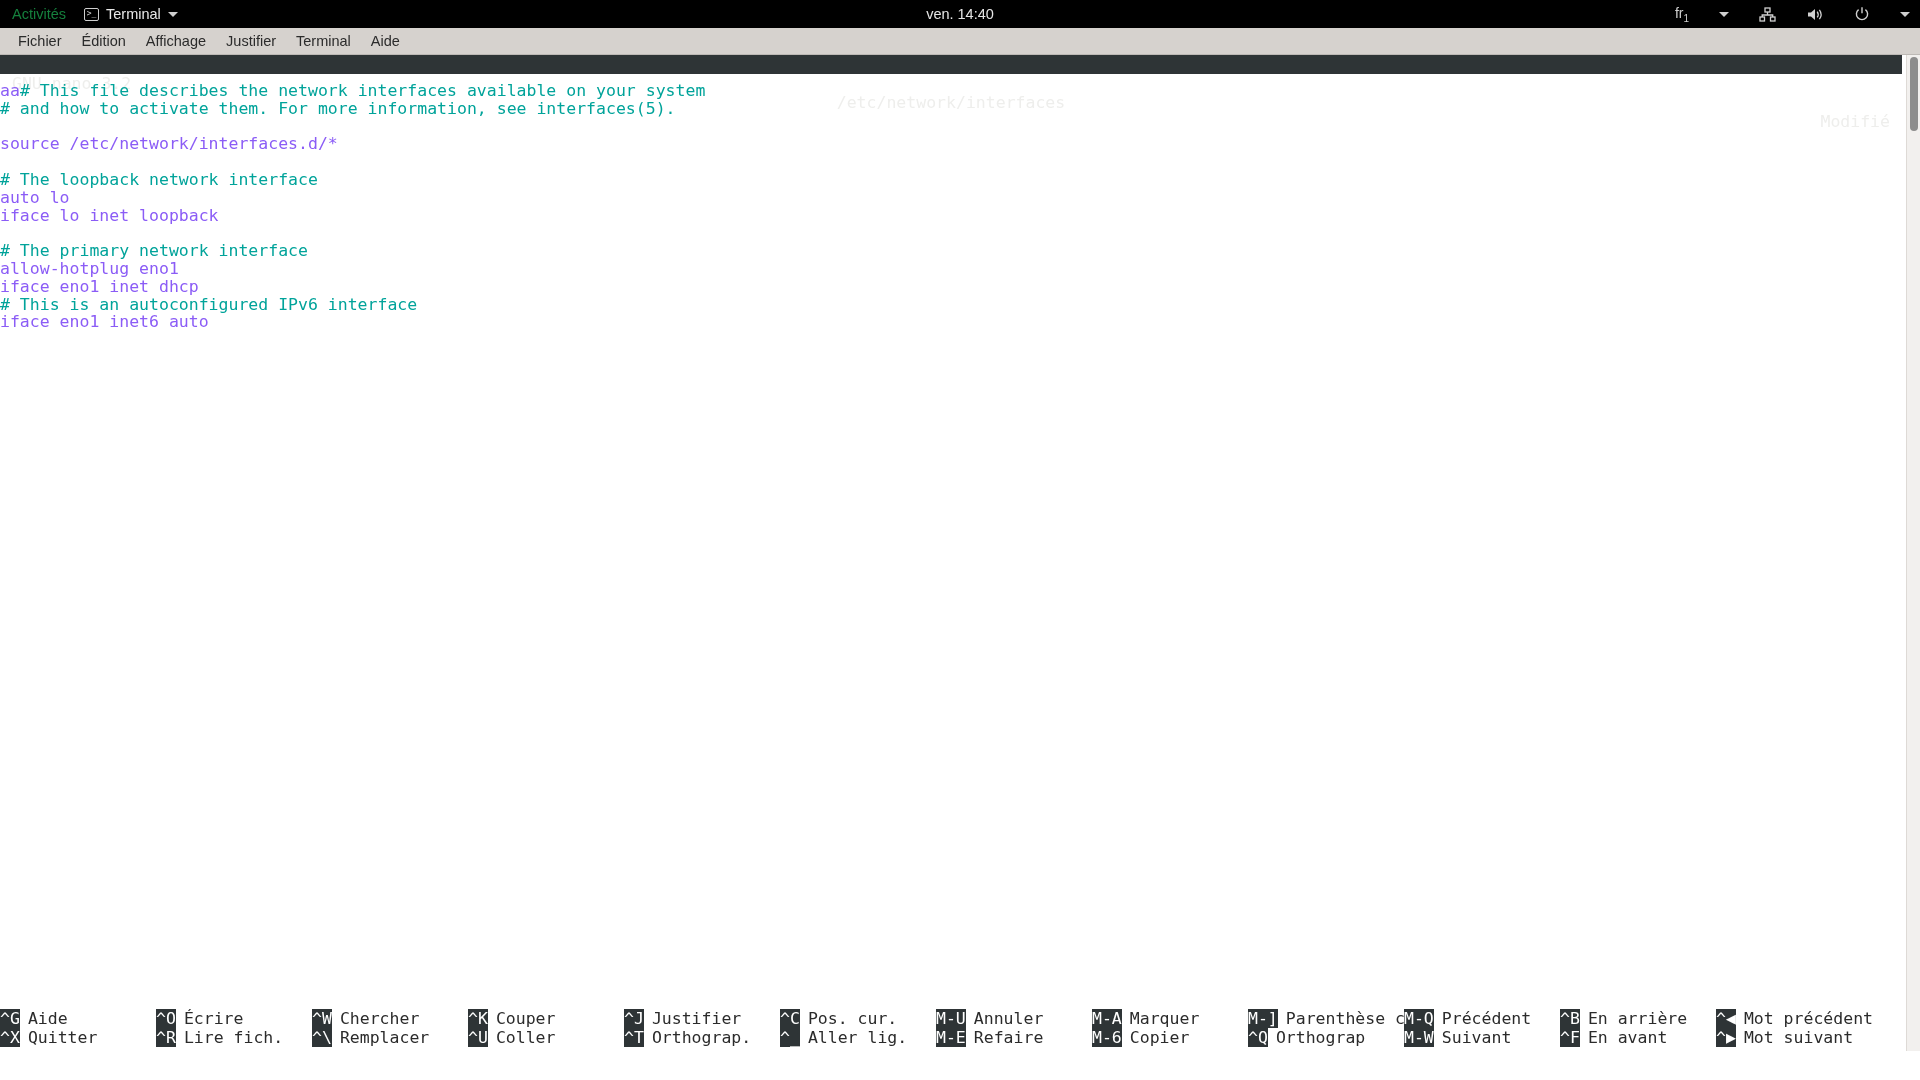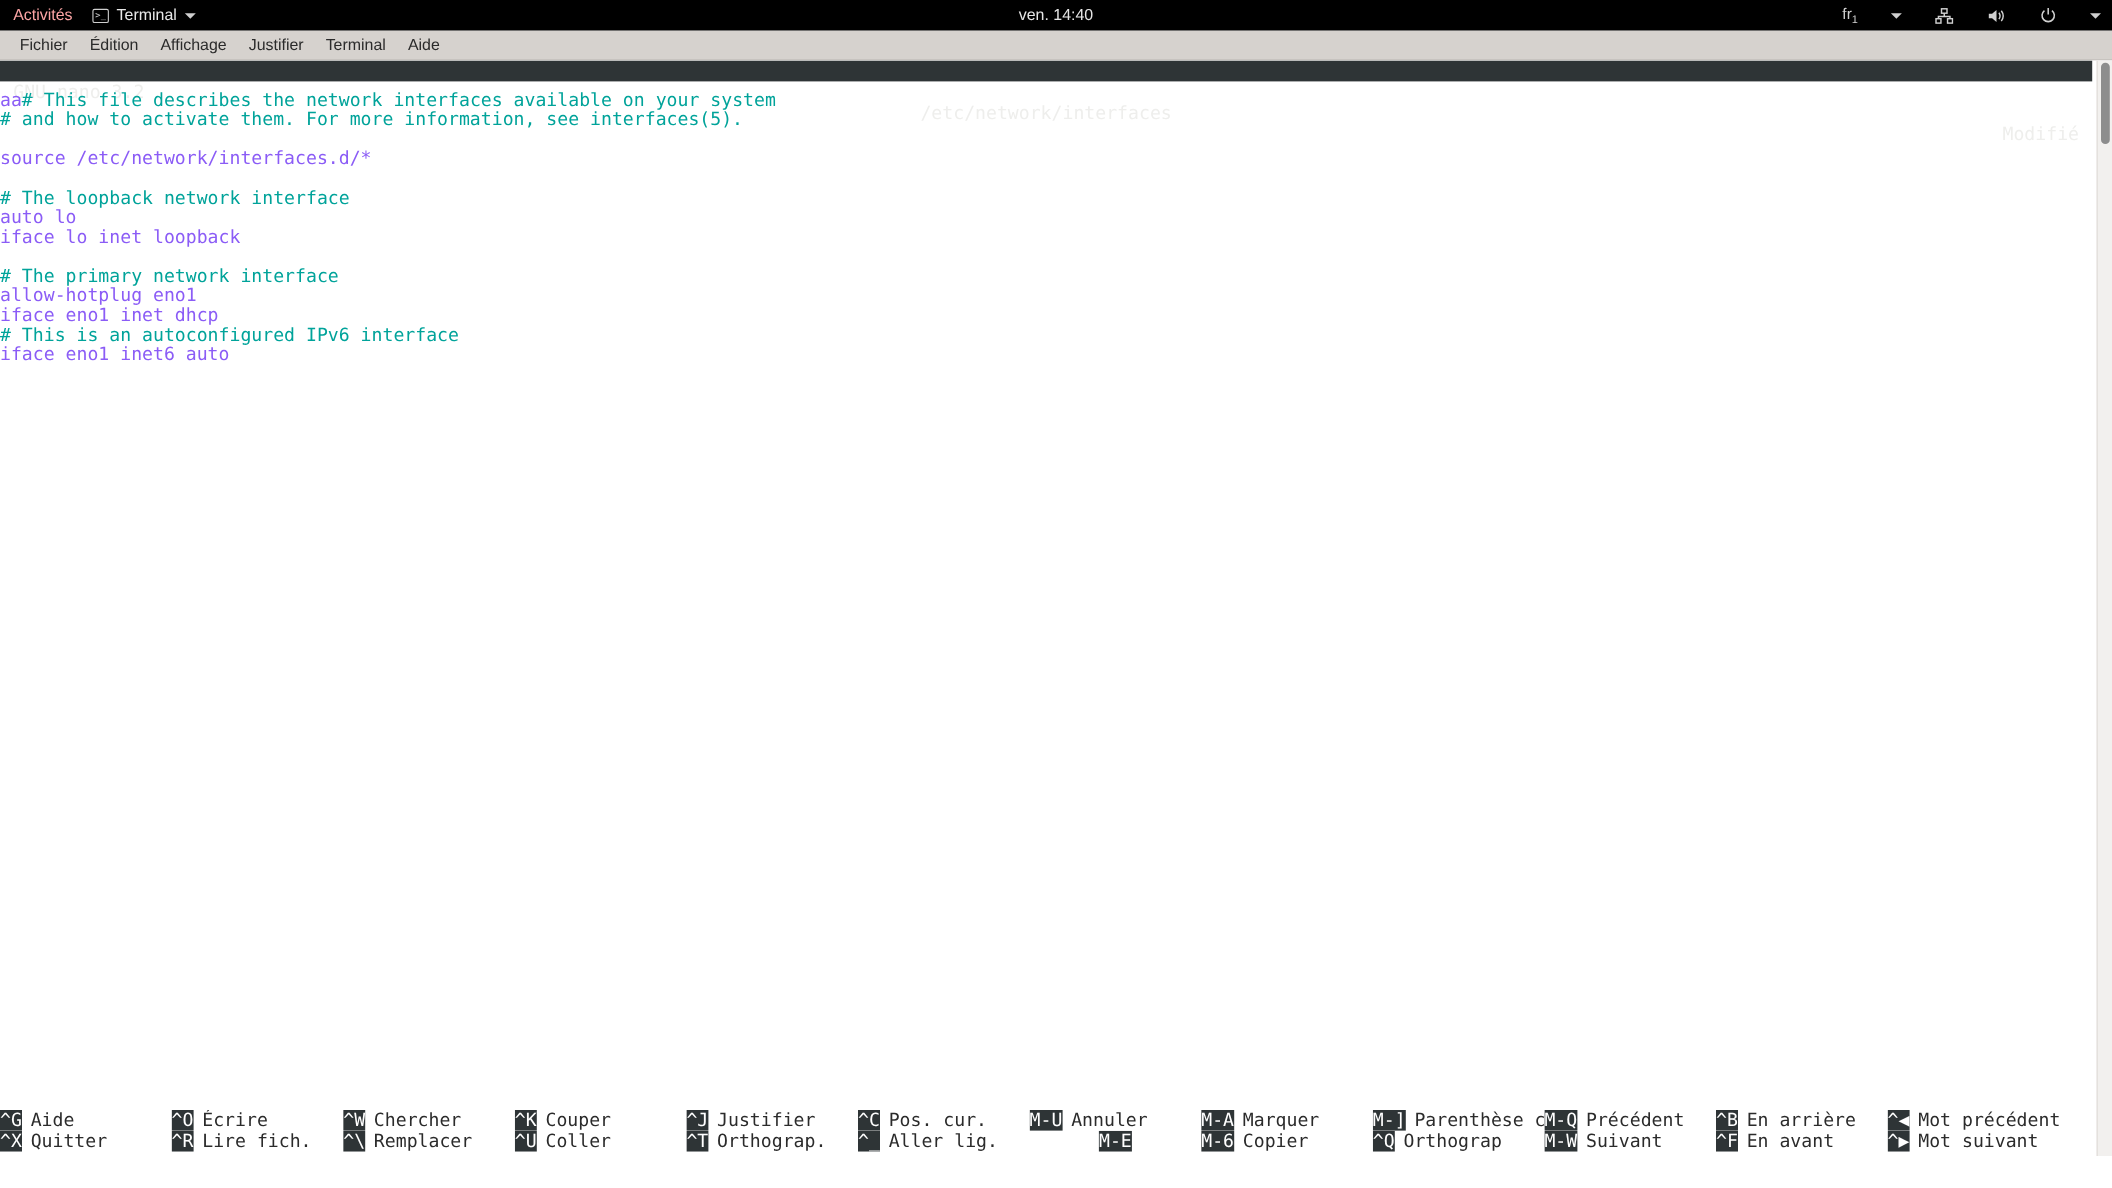--- a/index.html
+++ b/index.html
@@ -22,21 +22,21 @@
   #top-bar .tb-left { display: flex; align-items: center; gap: 18px; padding-left: 12px; }
   #top-bar .tb-center {
     position: absolute; left: 0; right: 0; top: 0; height: 28px;
     display: flex; align-items: center; justify-content: center;
     pointer-events: none;
   }
   #top-bar .tb-right {
     position: absolute; right: 10px; top: 0; height: 28px;
     display: flex; align-items: center; gap: 30px;
   }
-  .activities { color: #fca5a5; font-size: 14.5px; }
+  .activities { color: #15803d; font-size: 14.5px; }
   .app-menu { display: flex; align-items: center; gap: 7px; color: #e8e8e8; }
   .term-glyph {
     width: 15px; height: 13px; border: 1.6px solid #cfcfcf; border-radius: 2px;
     display: inline-flex; align-items: center; justify-content: center;
     font-size: 8px; line-height: 1; color: #cfcfcf;
     font-family: "DejaVu Sans Mono", monospace;
   }
   .caret-down {
     width: 0; height: 0; border-left: 5px solid transparent;
     border-right: 5px solid transparent; border-top: 5px solid #cfcfcf;
@@ -226,21 +226,21 @@
           <div class="key-cell" style="width: 156px;"><span class="kc-code">^B</span><span class="kc-label">En arrière</span></div>
           <div class="key-cell" style="width: 200px;"><span class="kc-code">^◀</span><span class="kc-label">Mot précédent</span></div>
         </div>
       <div class="key-row" id="key-row-bottom">
           <div class="key-cell" style="width: 156px;"><span class="kc-code">^X</span><span class="kc-label">Quitter</span></div>
           <div class="key-cell" style="width: 156px;"><span class="kc-code">^R</span><span class="kc-label">Lire fich.</span></div>
           <div class="key-cell" style="width: 156px;"><span class="kc-code">^\</span><span class="kc-label">Remplacer</span></div>
           <div class="key-cell" style="width: 156px;"><span class="kc-code">^U</span><span class="kc-label">Coller</span></div>
           <div class="key-cell" style="width: 156px;"><span class="kc-code">^T</span><span class="kc-label">Orthograp.</span></div>
           <div class="key-cell" style="width: 156px;"><span class="kc-code">^_</span><span class="kc-label">Aller lig.</span></div>
-          <div class="key-cell" style="width: 156px; flex-direction: column;"><span class="kc-code">M-E</span><span class="kc-label">Refaire</span></div>
+          <div class="key-cell" style="width: 156px;"><span class="kc-code">M-E</span><span class="kc-label">Refaire</span></div>
           <div class="key-cell" style="width: 156px;"><span class="kc-code">M-6</span><span class="kc-label">Copier</span></div>
           <div class="key-cell" style="width: 156px;"><span class="kc-code">^Q</span><span class="kc-label">Orthograp</span></div>
           <div class="key-cell" style="width: 156px;"><span class="kc-code">M-W</span><span class="kc-label">Suivant</span></div>
           <div class="key-cell" style="width: 156px;"><span class="kc-code">^F</span><span class="kc-label">En avant</span></div>
           <div class="key-cell" style="width: 200px;"><span class="kc-code">^▶</span><span class="kc-label">Mot suivant</span></div>
         </div>
     </div>
 
     <div id="scrollbar">
       <div class="thumb"></div>

